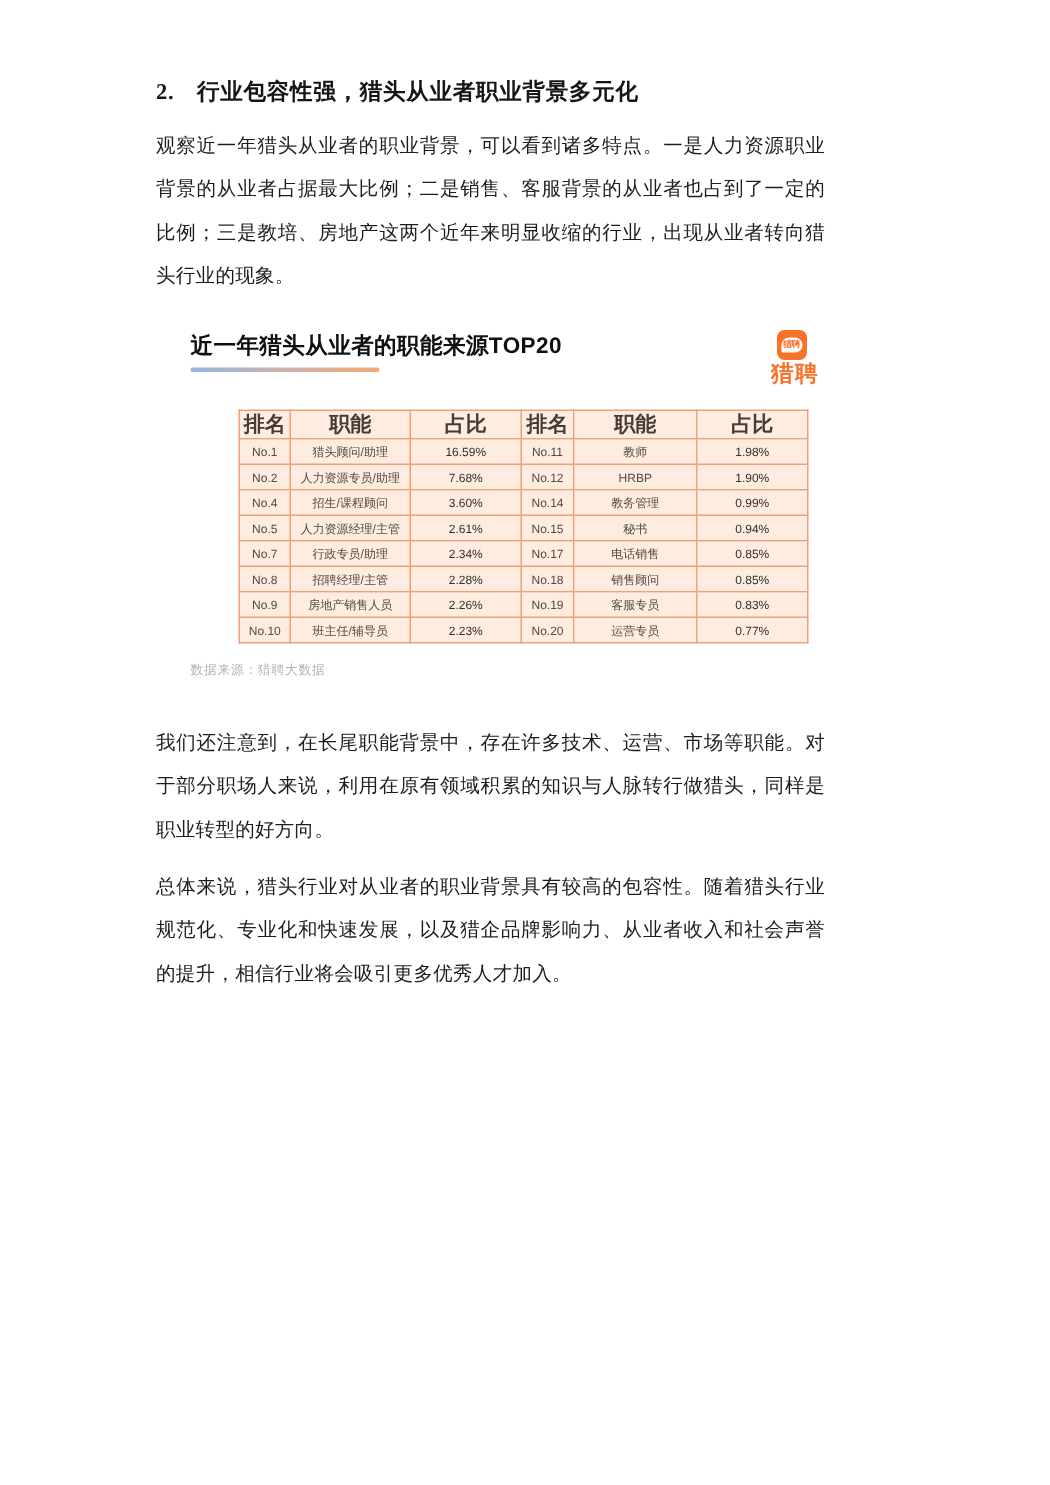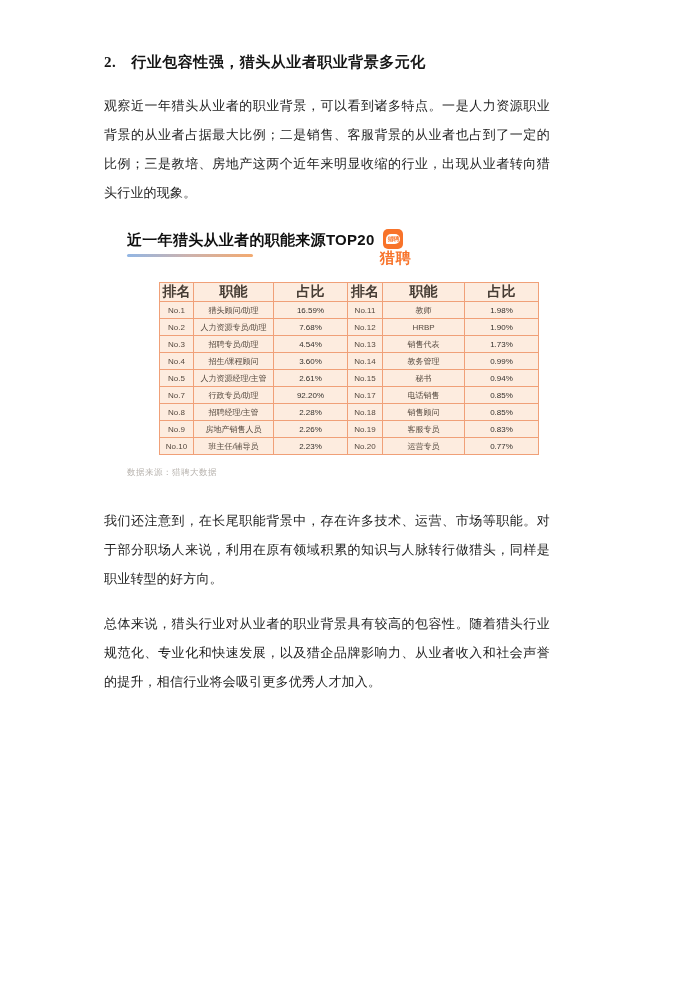--- a/index.html
+++ b/index.html
@@ -14,25 +14,25 @@
     width:648px; height:990px; background:#ffffff; position:relative;
     padding:50px 98px 0 104px; overflow:hidden;
   }
   .heading{
     font-size:15px; line-height:25px; font-weight:bold; color:#161616;
     margin:0 0 7px 0; letter-spacing:0.5px;
   }
   .heading .num{ margin-right:15px; }
   p.body-text{
     font-size:13px; line-height:29px; color:#1d1d1d;
-    text-align:justify; margin:16px 0 9px 0; letter-spacing:0.2px;
+    text-align:justify; margin:0 0 9px 0; letter-spacing:0.2px;
   }
   figure.fig{ margin:21px 0 27px 0; }
   .fig-header{
-    display:flex; justify-content:flex-start; align-items:flex-start;
+    display:flex; justify-content:space-between; align-items:flex-start;
     padding-left:23px; padding-right:4px;
   }
   .fig-title{
     font-family:"Liberation Sans","DejaVu Sans",sans-serif;
     font-size:15px; font-weight:bold; color:#101010; line-height:24px;
     letter-spacing:0.3px;
   }
   .title-underline{
     height:3px; width:126px; margin-top:2px; border-radius:2px;
     background:linear-gradient(90deg,#92b6e4 0%,#ccb2ae 48%,#f3aa70 100%);
@@ -138,47 +138,39 @@
           </tr>
           <tr>
             <td class="col-rank">No.2</td>
             <td class="col-role">人力资源专员/助理</td>
             <td class="col-pct">7.68%</td>
             <td class="col-rank">No.12</td>
             <td class="col-role">HRBP</td>
             <td class="col-pct">1.90%</td>
           </tr>
           <tr>
-            <td class="col-rank">No.3</td>
-            <td class="col-role">招聘专员/助理</td>
-            <td class="col-pct">4.54%</td>
-            <td class="col-rank">No.13</td>
-            <td class="col-role">销售代表</td>
-            <td class="col-pct">1.73%</td>
-          </tr>
-          <tr>
             <td class="col-rank">No.4</td>
             <td class="col-role">招生/课程顾问</td>
             <td class="col-pct">3.60%</td>
             <td class="col-rank">No.14</td>
             <td class="col-role">教务管理</td>
             <td class="col-pct">0.99%</td>
           </tr>
           <tr>
             <td class="col-rank">No.5</td>
             <td class="col-role">人力资源经理/主管</td>
             <td class="col-pct">2.61%</td>
             <td class="col-rank">No.15</td>
             <td class="col-role">秘书</td>
             <td class="col-pct">0.94%</td>
           </tr>
           <tr>
             <td class="col-rank">No.7</td>
             <td class="col-role">行政专员/助理</td>
-            <td class="col-pct">92.20%</td>
+            <td class="col-pct">2.34%</td>
             <td class="col-rank">No.17</td>
             <td class="col-role">电话销售</td>
             <td class="col-pct">0.85%</td>
           </tr>
           <tr>
             <td class="col-rank">No.8</td>
             <td class="col-role">招聘经理/主管</td>
             <td class="col-pct">2.28%</td>
             <td class="col-rank">No.18</td>
             <td class="col-role">销售顾问</td>

